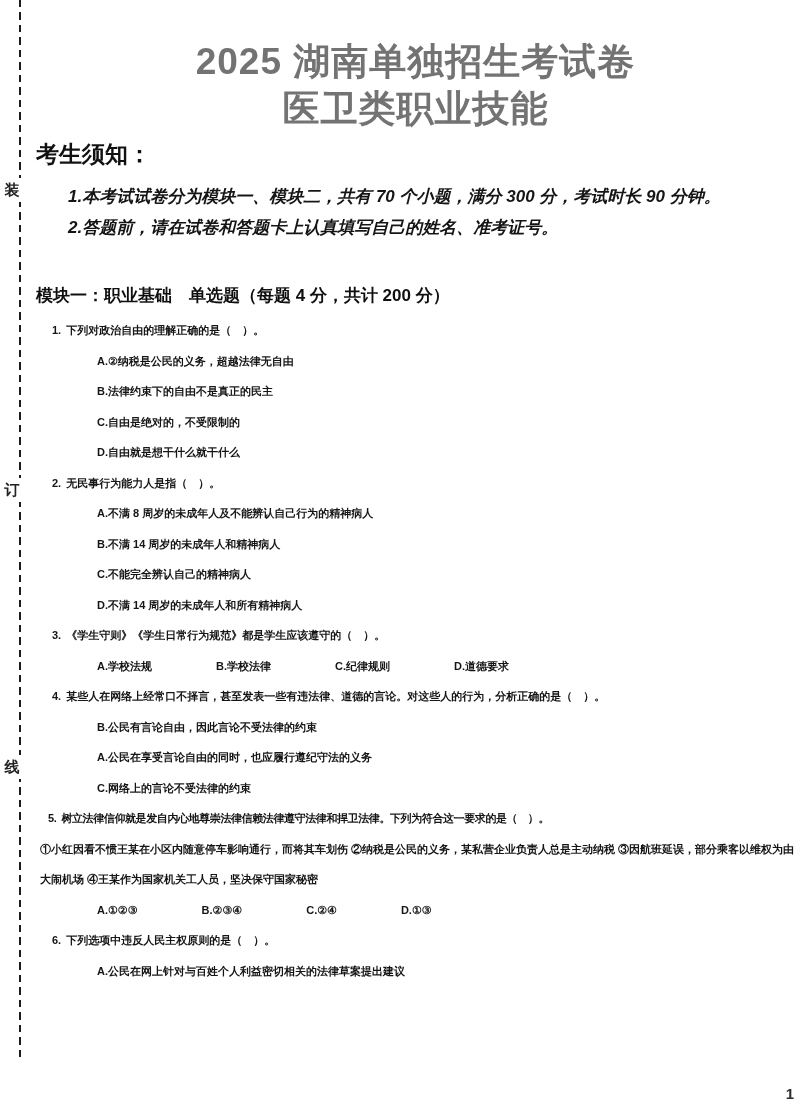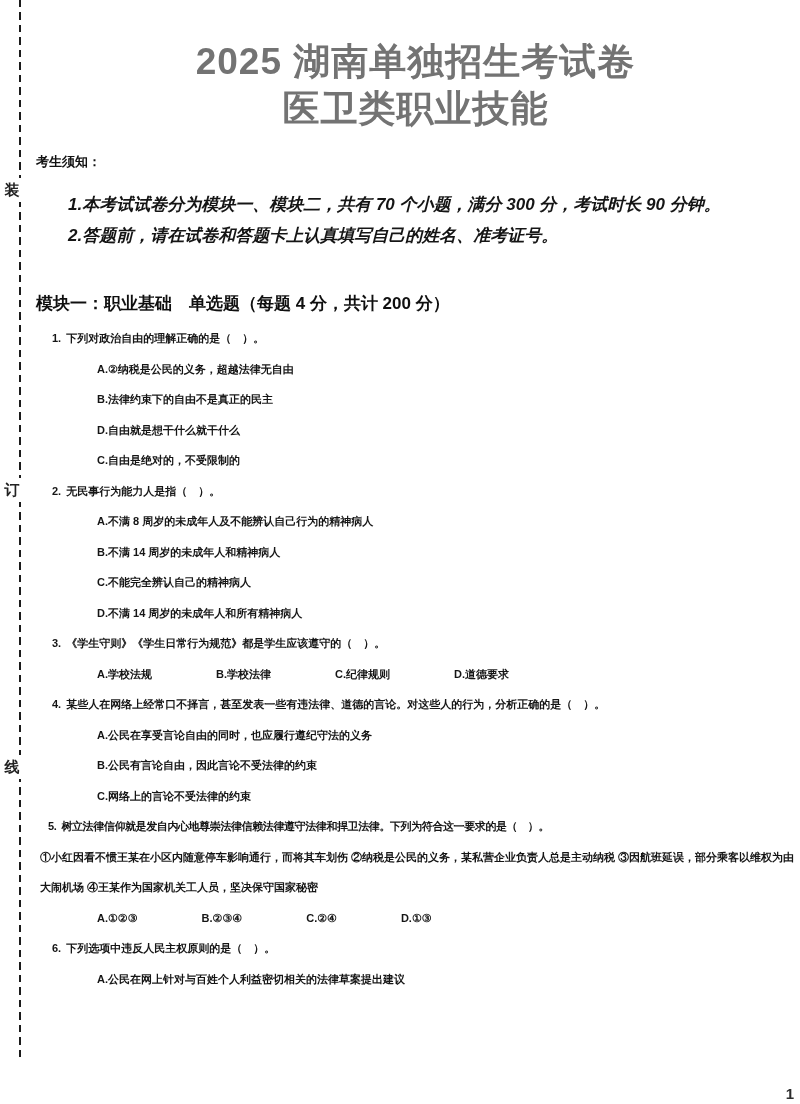--- a/index.html
+++ b/index.html
@@ -49,22 +49,22 @@
     text-align: center;
     font-weight: 900;
     font-size: 37px;
     line-height: 47px;
     color: #737373;
     letter-spacing: 1px;
   }
   .title span { display: block; }
 
   .notice-head {
-    margin-top: 20px;
-    font-size: 13px;
+    margin-top: 12px;
+    font-size: 23px;
     font-weight: 700;
     line-height: 20px;
     color: #111111;
   }
   .notice-items { margin-top: 17px; padding-left: 32px; font-style: italic; }
   .notice-item {
     font-size: 17px;
     font-weight: 600;
     line-height: 31px;
     color: #151515;
@@ -125,22 +125,22 @@
     </div>
 
     <div class="module-heading">模块一：职业基础　单选题（每题 4 分，共计 200 分）</div>
 
     <div class="questions">
 
       <div class="q">
         <div class="qline stem"><span class="qnum">1.</span><span>下列对政治自由的理解正确的是（　）。</span></div>
         <div class="qline opt">A.②纳税是公民的义务，超越法律无自由</div>
         <div class="qline opt">B.法律约束下的自由不是真正的民主</div>
+        <div class="qline opt">C.自由是绝对的，不受限制的</div>
         <div class="qline opt">D.自由就是想干什么就干什么</div>
-        <div class="qline opt">C.自由是绝对的，不受限制的</div>
       </div>
 
       <div class="q">
         <div class="qline stem"><span class="qnum">2.</span><span>无民事行为能力人是指（　）。</span></div>
         <div class="qline opt">A.不满 8 周岁的未成年人及不能辨认自己行为的精神病人</div>
         <div class="qline opt">B.不满 14 周岁的未成年人和精神病人</div>
         <div class="qline opt">C.不能完全辨认自己的精神病人</div>
         <div class="qline opt">D.不满 14 周岁的未成年人和所有精神病人</div>
       </div>
 
@@ -149,22 +149,22 @@
         <div class="qline opt-row">
           <span>A.学校法规</span>
           <span>B.学校法律</span>
           <span>C.纪律规则</span>
           <span>D.道德要求</span>
         </div>
       </div>
 
       <div class="q">
         <div class="qline stem"><span class="qnum">4.</span><span>某些人在网络上经常口不择言，甚至发表一些有违法律、道德的言论。对这些人的行为，分析正确的是（　）。</span></div>
+        <div class="qline opt">B.公民有言论自由，因此言论不受法律的约束</div>
         <div class="qline opt">A.公民在享受言论自由的同时，也应履行遵纪守法的义务</div>
-        <div class="qline opt">B.公民有言论自由，因此言论不受法律的约束</div>
         <div class="qline opt">C.网络上的言论不受法律的约束</div>
       </div>
 
       <div class="q q5">
         <div class="qline stem"><span class="qnum">5.</span><span>树立法律信仰就是发自内心地尊崇法律信赖法律遵守法律和捍卫法律。下列为符合这一要求的是（　）。</span></div>
         <div class="qline detail">①小红因看不惯王某在小区内随意停车影响通行，而将其车划伤 ②纳税是公民的义务，某私营企业负责人总是主动纳税 ③因航班延误，部分乘客以维权为由大闹机场 ④王某作为国家机关工人员，坚决保守国家秘密</div>
         <div class="qline opt-row">
           <span>A.①②③</span>
           <span>B.②③④</span>
           <span>C.②④</span>

